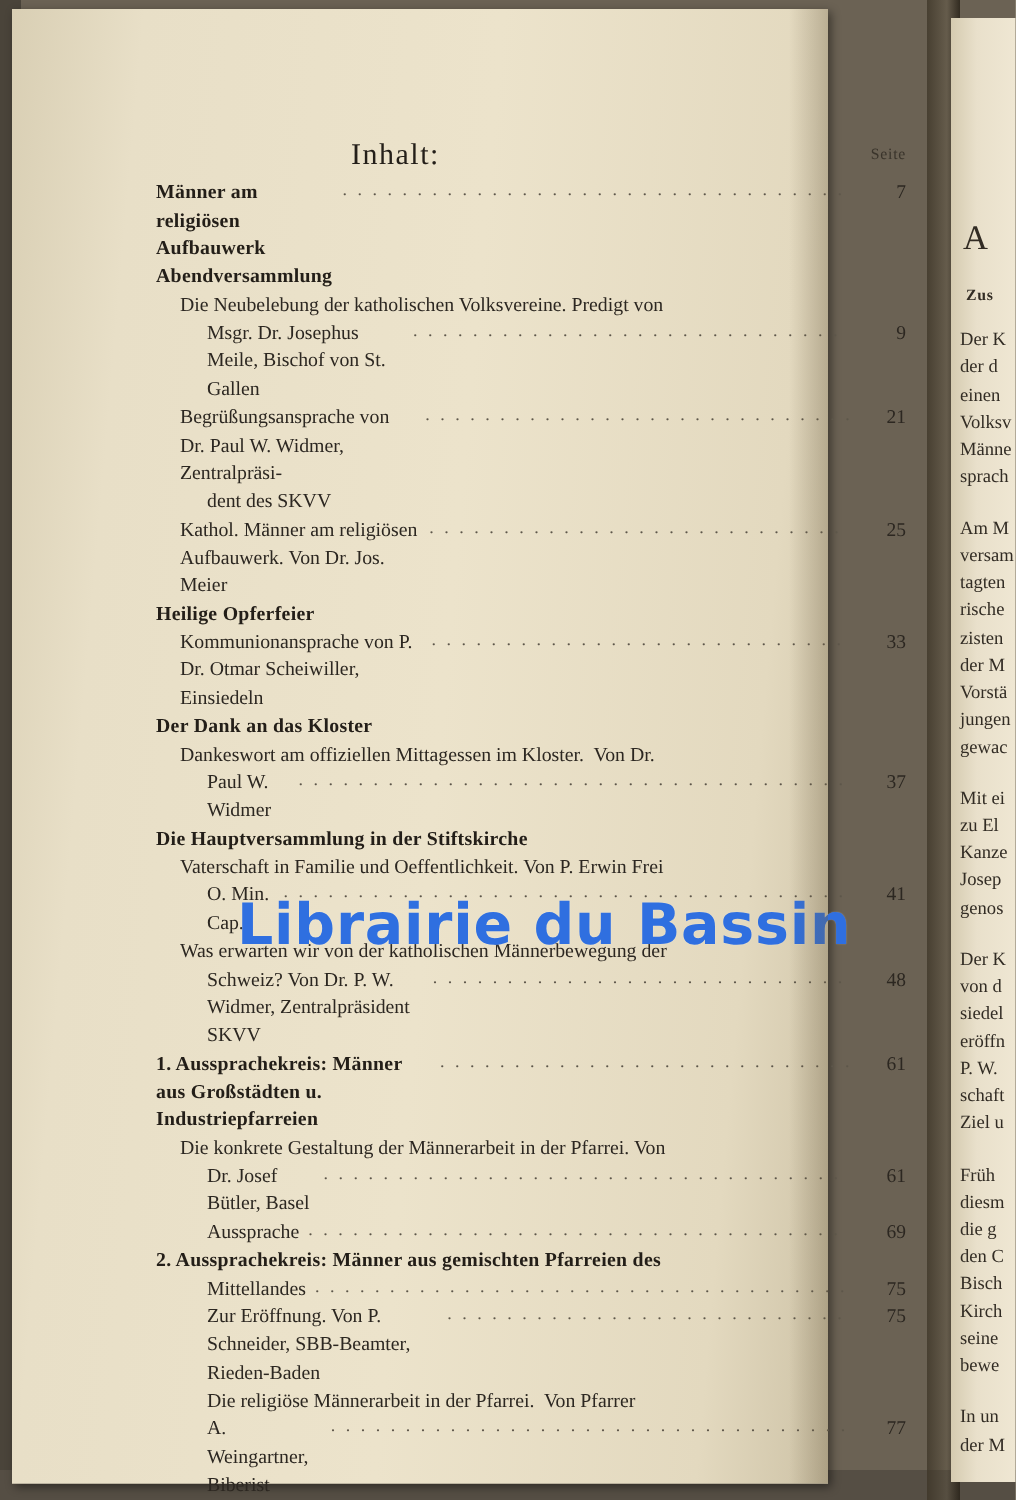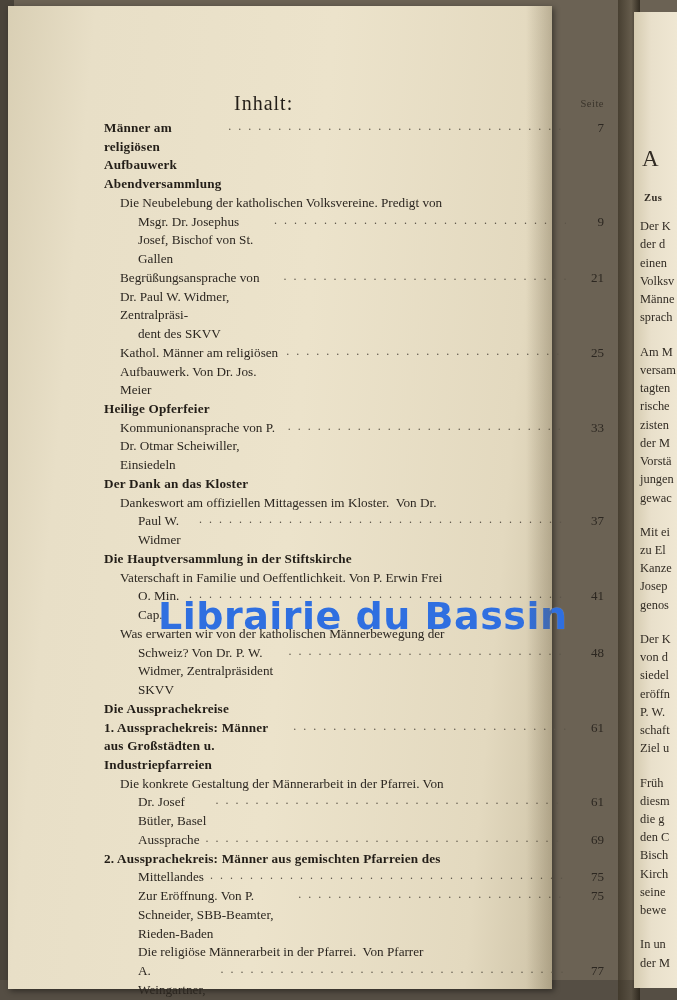--- a/index.html
+++ b/index.html
@@ -206,21 +206,21 @@
             <span class="txt">Abendversammlung</span>
             <span class="dots"></span>
             <span class="pg"></span>
           </div>
           <div class="row lvl1">
             <span class="txt">Die Neubelebung der katholischen Volksvereine. Predigt von</span>
             <span class="dots"></span>
             <span class="pg"></span>
           </div>
           <div class="row lvl2">
-            <span class="txt">Msgr. Dr. Josephus Josef, Bischof von St. Gallen</span>
+            <span class="txt">Msgr. Dr. Josephus Meile, Bischof von St. Gallen</span>
             <span class="dots">..........................................................</span>
             <span class="pg">9</span>
           </div>
           <div class="row lvl1">
             <span class="txt">Begrüßungsansprache von Dr. Paul W. Widmer, Zentralpräsi-</span>
             <span class="dots">..........................................................</span>
             <span class="pg">21</span>
           </div>
           <div class="row lvl2">
             <span class="txt">dent des SKVV</span>
@@ -274,25 +274,20 @@
           </div>
           <div class="row lvl1">
             <span class="txt">Was erwarten wir von der katholischen Männerbewegung der</span>
             <span class="dots"></span>
             <span class="pg"></span>
           </div>
           <div class="row lvl2">
             <span class="txt">Schweiz? Von Dr. P. W. Widmer, Zentralpräsident SKVV</span>
             <span class="dots">..........................................................</span>
             <span class="pg">48</span>
-          </div>
-          <div class="row lvl0 hd">
-            <span class="txt">Die Aussprachekreise</span>
-            <span class="dots"></span>
-            <span class="pg"></span>
           </div>
           <div class="row lvl0 hd">
             <span class="txt">1. Aussprachekreis: Männer aus Großstädten u. Industriepfarreien</span>
             <span class="dots">..........................................................</span>
             <span class="pg">61</span>
           </div>
           <div class="row lvl1">
             <span class="txt">Die konkrete Gestaltung der Männerarbeit in der Pfarrei. Von</span>
             <span class="dots"></span>
             <span class="pg"></span>

